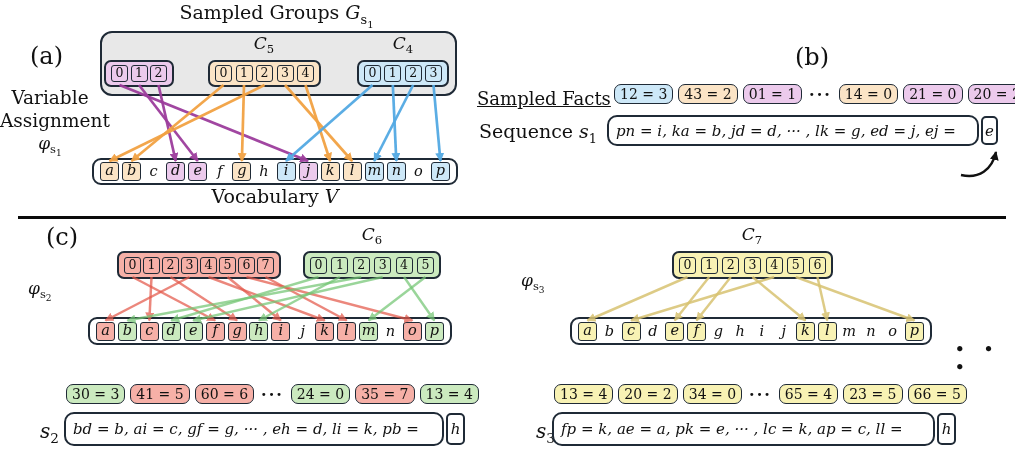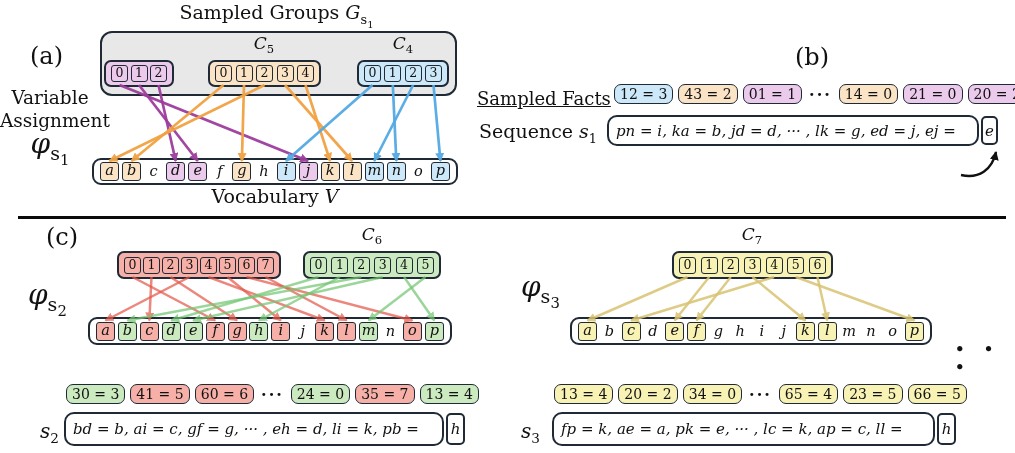--- a/index.html
+++ b/index.html
@@ -6,21 +6,21 @@
   html,body{margin:0;padding:0;background:#fff;}
   #stage{position:relative;width:1015px;height:453px;background:#fff;overflow:hidden;
          font-family:"DejaVu Serif","Liberation Serif",serif;color:#111;}
   .abs{position:absolute;}
   i{font-style:italic;}
   sub{font-size:68%;}
   sub .ss{font-size:78%;}
   .cap{font-size:24px;}
   .t19{font-size:19px;}
   .t18{font-size:18px;text-decoration:underline;}
-  .phi{font-size:28px;}
+  .phi{font-size:17px;}
   .seqlab{font-size:19px;}
   .gcont{border:2px solid var(--bd);border-radius:7px;display:flex;align-items:center;
          justify-content:space-between;padding:3px 5px;box-sizing:border-box;position:absolute;}
   .tok{width:17px;height:17px;border:1.8px solid var(--bd);border-radius:3px;font-size:12.5px;
        line-height:13.5px;text-align:center;box-sizing:border-box;}
   .glabel{position:absolute;font-size:17px;text-align:center;width:90px;}
   .graybox{border:2px solid var(--bd);border-radius:12px;background:#e8e8e8;}
   .vocab{border:2px solid var(--bd);border-radius:9px;background:#fff;display:flex;align-items:center;
          justify-content:space-between;padding:0 6px;box-sizing:border-box;position:absolute;}
   .lcell{width:19px;height:19px;font-style:italic;font-size:14.5px;line-height:18px;text-align:center;
@@ -151,21 +151,21 @@
     </div>
   <div class="factrow" id="facts-s3" style="left: 554px; top: 384px;">
       <span class="chip" style="background: rgb(248, 242, 180);">13 = 4</span>
       <span class="chip" style="background: rgb(248, 242, 180);">20 = 2</span>
       <span class="chip" style="background: rgb(248, 242, 180);">34 = 0</span>
       <span class="chip dots">···</span>
       <span class="chip" style="background: rgb(248, 242, 180);">65 = 4</span>
       <span class="chip" style="background: rgb(248, 242, 180);">23 = 5</span>
       <span class="chip" style="background: rgb(248, 242, 180);">66 = 5</span>
     </div>
-  <div class="abs seqlab" id="t-s3lab" style="left:521px;top:419px;font-size:20px;"><i>s</i><sub>3</sub></div>
+  <div class="abs seqlab" id="t-s3lab" style="left:536px;top:419px;font-size:20px;"><i>s</i><sub>3</sub></div>
   <div class="seqbox" style="left:552px;top:412px;width:383px;height:34px;">
     <i class="seqtext">fp = k, ae = a, pk = e, ··· , lc = k, ap = c, ll =</i>
   </div>
   <div class="ntok" style="left:937px;top:413px;width:19px;height:32px;">h</div>
 
   <div class="abs ell" style="left:955px;top:340px;">• • •</div>
 
   <svg id="overlay" width="1015" height="453">
       <defs>
         <marker id="arr_pink" markerUnits="userSpaceOnUse" markerWidth="10" markerHeight="9" refX="8" refY="4.5" orient="auto">

